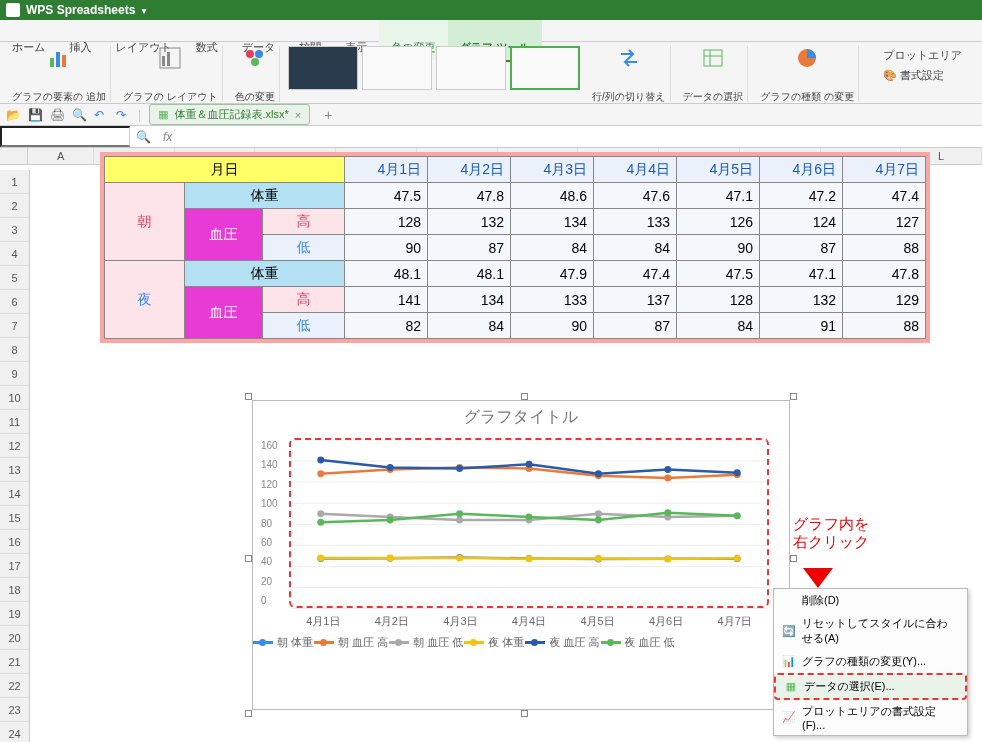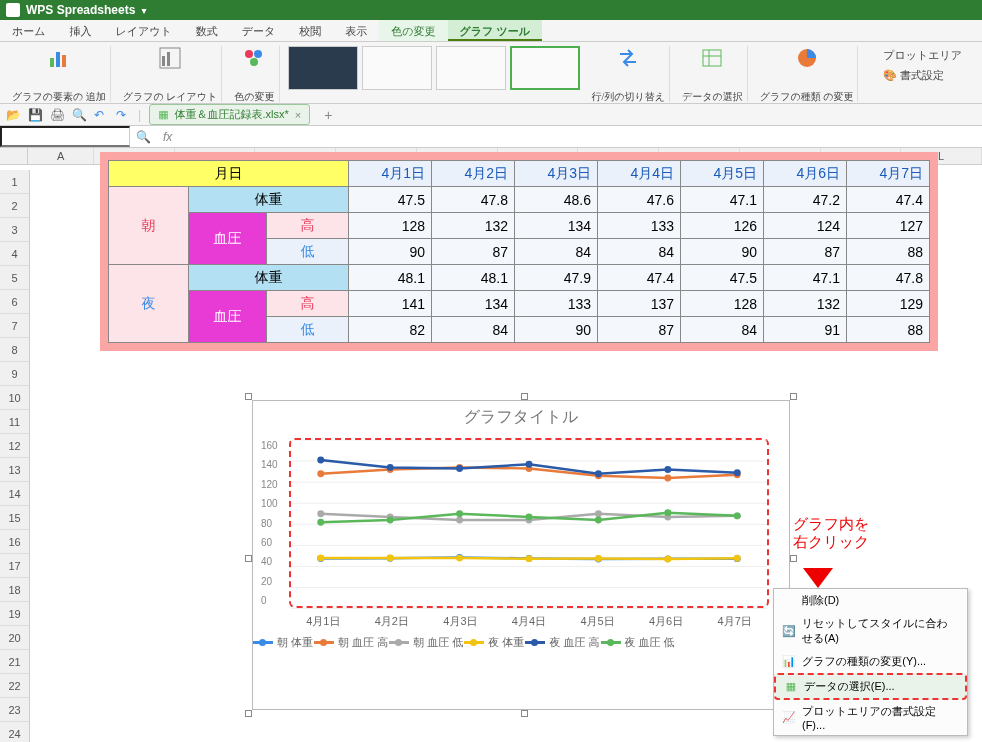--- a/index.html
+++ b/index.html
@@ -6,29 +6,29 @@
 body { background:#fff; width:982px; height:742px; position:relative; overflow:hidden; font-size:12px; }
 
 
 .titlebar { background:#2e7d32; color:#fff; height:20px; display:flex; align-items:center; padding:0 6px; }
 .titlebar .logo { width:14px; height:14px; background:#fff; margin-right:6px; border-radius:2px; }
 .titlebar .title { font-size:12px; font-weight:bold; }
 .titlebar .dd { margin-left:6px; font-size:10px; }
 
 
 .ribbon-tabs { background:#f5f5f5; display:flex; height:22px; border-bottom:1px solid #ccc; }
-.ribbon-tabs .tab { padding:4px 12px; font-size:11px; color:#444; cursor:pointer; }
+.ribbon-tabs .tab { padding:20px 12px; font-size:11px; color:#444; cursor:pointer; }
 .ribbon-tabs .tab.drawing { background:#e8f5e9; color:#2e7d32; }
 .ribbon-tabs .tab.chart { background:#d4eed5; color:#2e7d32; font-weight:bold; border-bottom:2px solid #4d7c0f; }
 
 
 .ribbon { background:#f5f5f5; height:62px; border-bottom:1px solid #ccc; display:flex; align-items:flex-start; padding:4px 8px; gap:8px; }
 .rgroup { display:flex; flex-direction:column; align-items:center; justify-content:space-between; height:56px; padding:0 4px; border-right:1px solid #ddd; }
 .rgroup .icon { width:24px; height:24px; display:flex; align-items:center; justify-content:center; }
-.rgroup .lbl { font-size:10px; color:#444; text-align:right; line-height:1.1;font-family:Liberation Serif, serif; }
+.rgroup .lbl { font-size:10px; color:#444; text-align:right; line-height:1.1; }
 .chart-thumbs { display:flex; gap:4px; align-items:center; }
 .thumb { width:70px; height:44px; background:#fafafa; border:1px solid #ccc; }
 .thumb.dark { background:#2a3b4d;}
 .thumb.sel { border:2px solid #4caf50; }
 .ribbon-right { margin-left:auto; display:flex; flex-direction:column; gap:1px; padding-right:8px;}
 .ribbon-right .item { font-size:11px; color:#444; padding:2px 4px;}
 
 
 .qat { background:#f5f5f5; height:22px; display:flex; align-items:center; padding:0 6px; gap:8px; border-bottom:1px solid #ccc;}
 .qat .qicon { width:14px; height:14px; }
@@ -40,21 +40,21 @@
 .fbar { height:22px; display:flex; align-items:center; border-bottom:1px solid #ccc; }
 .fbar .namebox { width:130px; border-right:1px solid #ccc; height:100%; padding:2px 6px; font-size:11px;}
 .fbar .fx { padding:0 6px; color:#888; font-style:italic; }
 .colhdrs { display:flex; background:#f0f0f0; border-bottom:1px solid #ccc; }
 .rowhdr-space { width:30px; border-right:1px solid #ccc; background:#f0f0f0;}
 .colhdr { width:86px; text-align:center; font-size:11px; color:#555; border-right:1px solid #ddd; padding:2px 0;}
 .colhdr.A { width:70px; }
 .rownum { height:24px; text-align:center; font-size:11px; color:#555; border-bottom:1px solid #ddd; line-height:24px;}
 
 
-.datatable { position:absolute; left:100px; top:152px; border:8px solid #fca5a5; font-size:14px;}
+.datatable { position:absolute; left:100px; top:152px; border:4px solid #fca5a5; font-size:14px;}
 .datatable table { border-collapse:collapse; }
 .datatable th, .datatable td { border:1px solid #888; padding:3px 6px; text-align:right; height:26px; }
 .datatable .hdr-date { background:#ffff66; text-align:center; width:240px; font-weight:normal;}
 .datatable .date-cell { background:#eaf1fb; color:#1a5ab8; text-align:right; width:83px;}
 .datatable .morning { background:#fde4e8; color:#e83a5a; text-align:center; width:80px;}
 .datatable .evening { background:#fde4e8; color:#3a8be8; text-align:center; width:80px;}
 .datatable .weight-hdr { background:#b3e0f2; text-align:center; width:160px;}
 .datatable .bp-hdr { background:#e83ad4; color:#fff; text-align:center; width:76px;}
 .datatable .high { background:#fde4e8; color:#e83a5a; text-align:center; width:80px;}
 .datatable .low { background:#eaf1fb; color:#3a8be8; text-align:center; width:80px;}

